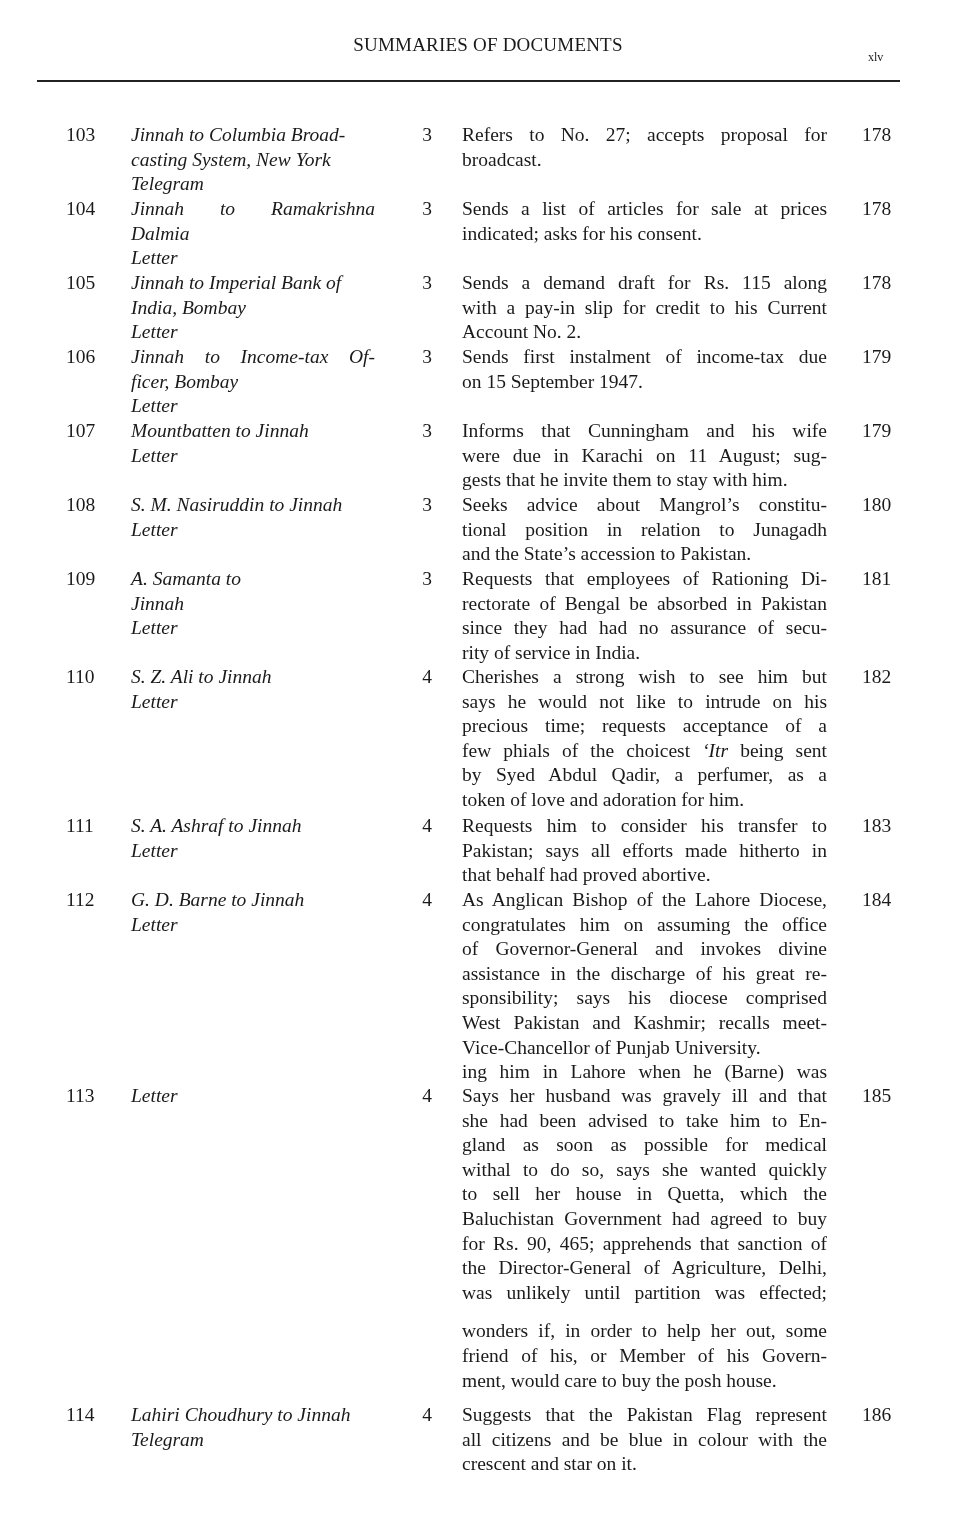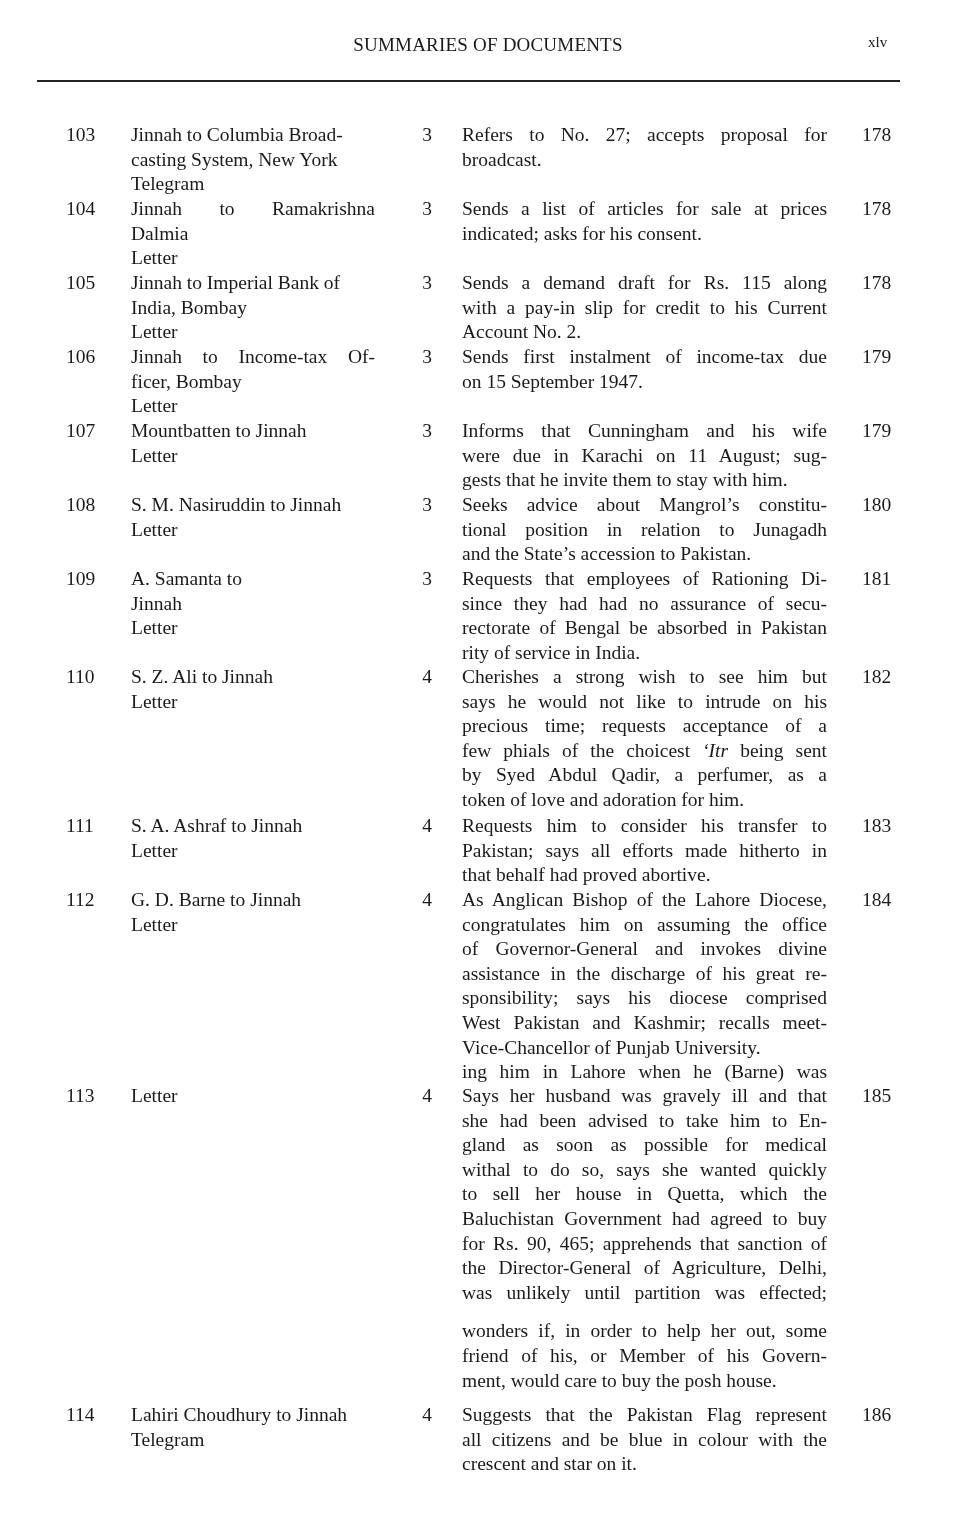--- a/index.html
+++ b/index.html
@@ -1,25 +1,25 @@
 <!DOCTYPE html>
 <html><head>
 <meta charset="utf-8">
 <style>
   html, body { margin: 0; padding: 0; background: #ffffff; }
   body { width: 968px; height: 1524px; position: relative; overflow: hidden;
          font-family: "Liberation Serif", "DejaVu Serif", serif; color: #1a1a1a; }
   .header-title { position: absolute; top: 34px; left: 0; width: 976px; text-align: center;
                   font-size: 19px; letter-spacing: 0.2px; }
-  .header-page { position: absolute; top: 34px; left: 868px; font-size: 15px; }
+  .header-page { position: absolute; top: 50px; left: 868px; font-size: 12px; }
   .rule { position: absolute; top: 80px; left: 37px; width: 863px; height: 2px; background: #222; }
   .row { position: absolute; left: 0; width: 968px; font-size: 19.5px; line-height: 24.6px; }
   .num { position: absolute; left: 66px; width: 40px; }
   .who { position: absolute; left: 131px; width: 248px; }
-  .who div { white-space: nowrap; }
+  .who div { white-space: nowrap; font-style: italic; }
   .who .justify { text-align: justify; text-align-last: justify; width: 244px; white-space: normal; }
   .sec { position: absolute; left: 420px; width: 14px; text-align: center; }
   .sum { position: absolute; left: 462px; width: 365px; text-align: justify; hyphens: manual; }
   .pg { position: absolute; left: 862px; width: 40px; }
   i { font-style: italic; }
 </style>
 </head>
 <body>
 
 <div>
@@ -117,22 +117,22 @@
     <div class="row" style="top: 567px;">
       <div class="num">109</div>
       <div class="who">
         <div>A. Samanta to</div>
         <div>Jinnah</div>
         <div>Letter</div>
       </div>
       <div class="sec">3</div>
       <div class="sum">
         <div style="text-align: justify; text-align-last: justify;">Requests that employees of Rationing Di-</div>
+        <div style="text-align: justify; text-align-last: justify;">rectorate of Bengal be absorbed in Pakistan</div>
         <div style="text-align: justify; text-align-last: justify;">since they had had no assurance of secu-</div>
-        <div style="text-align: justify; text-align-last: justify;">rectorate of Bengal be absorbed in Pakistan</div>
         <div style="text-align: justify; text-align-last: left;">rity of service in India.</div>
       </div>
       <div class="pg">181</div>
     </div>
     <div class="row" style="top: 665px;">
       <div class="num">110</div>
       <div class="who">
         <div>S. Z. Ali to Jinnah</div>
         <div>Letter</div>
       </div>

